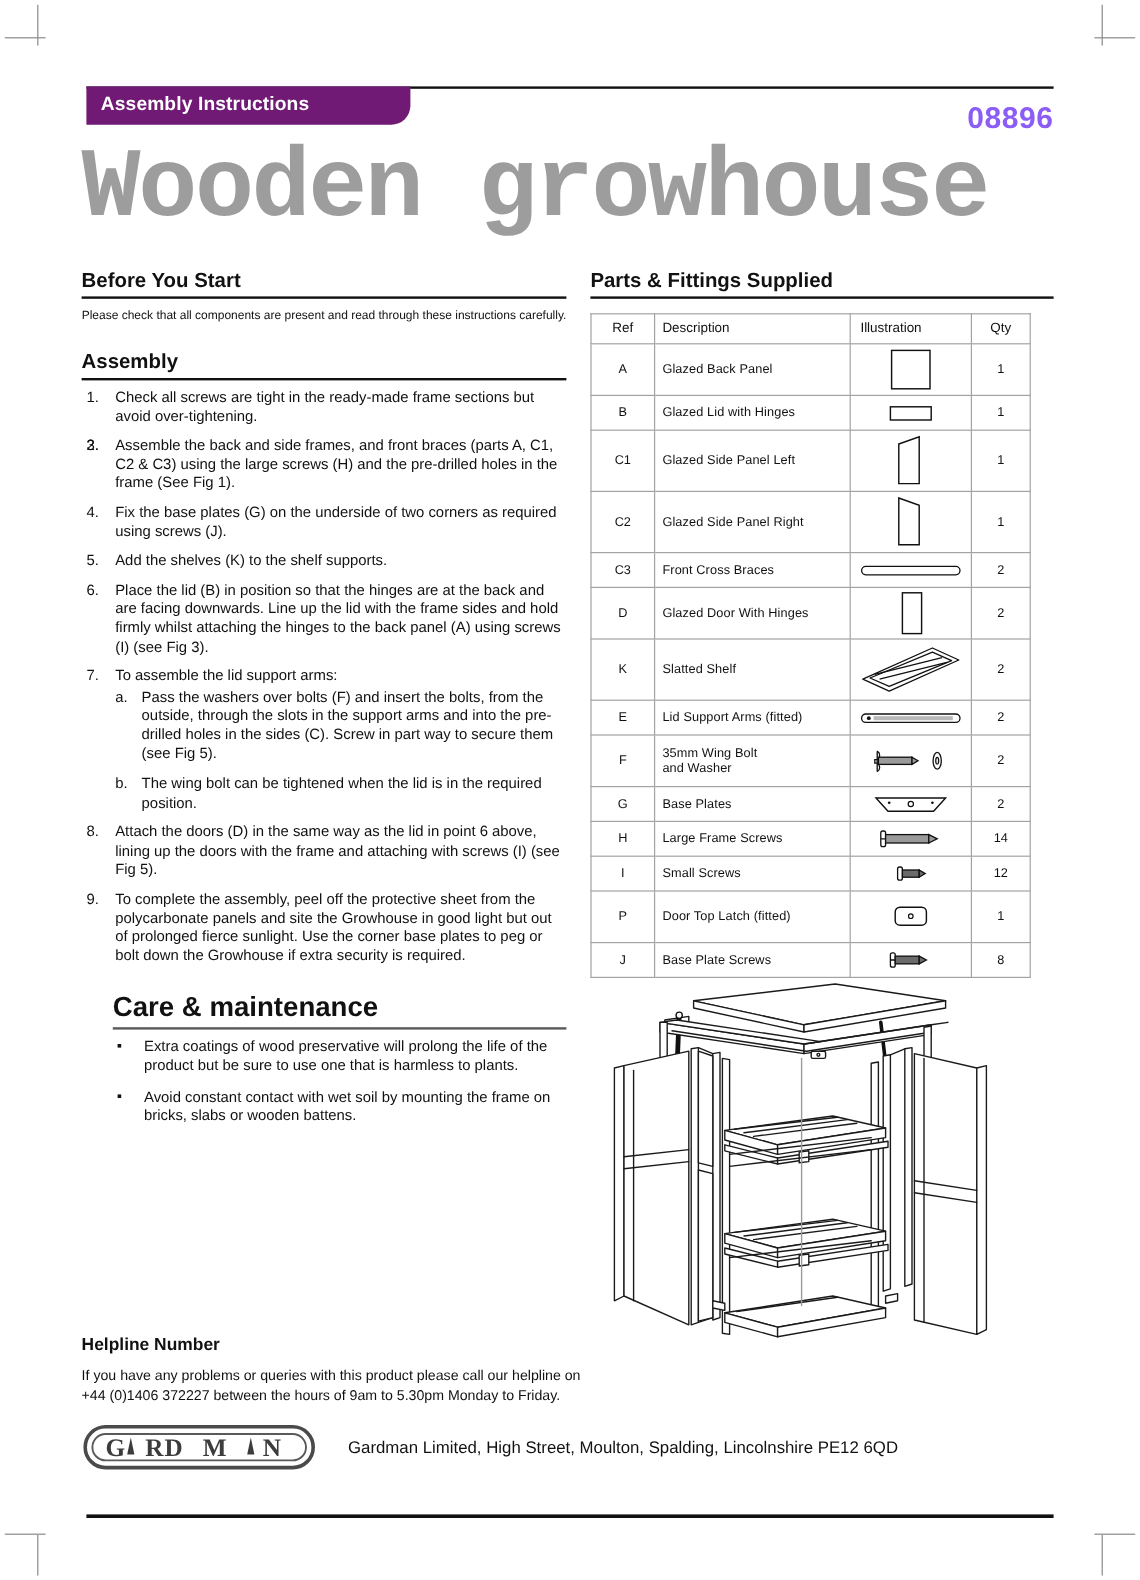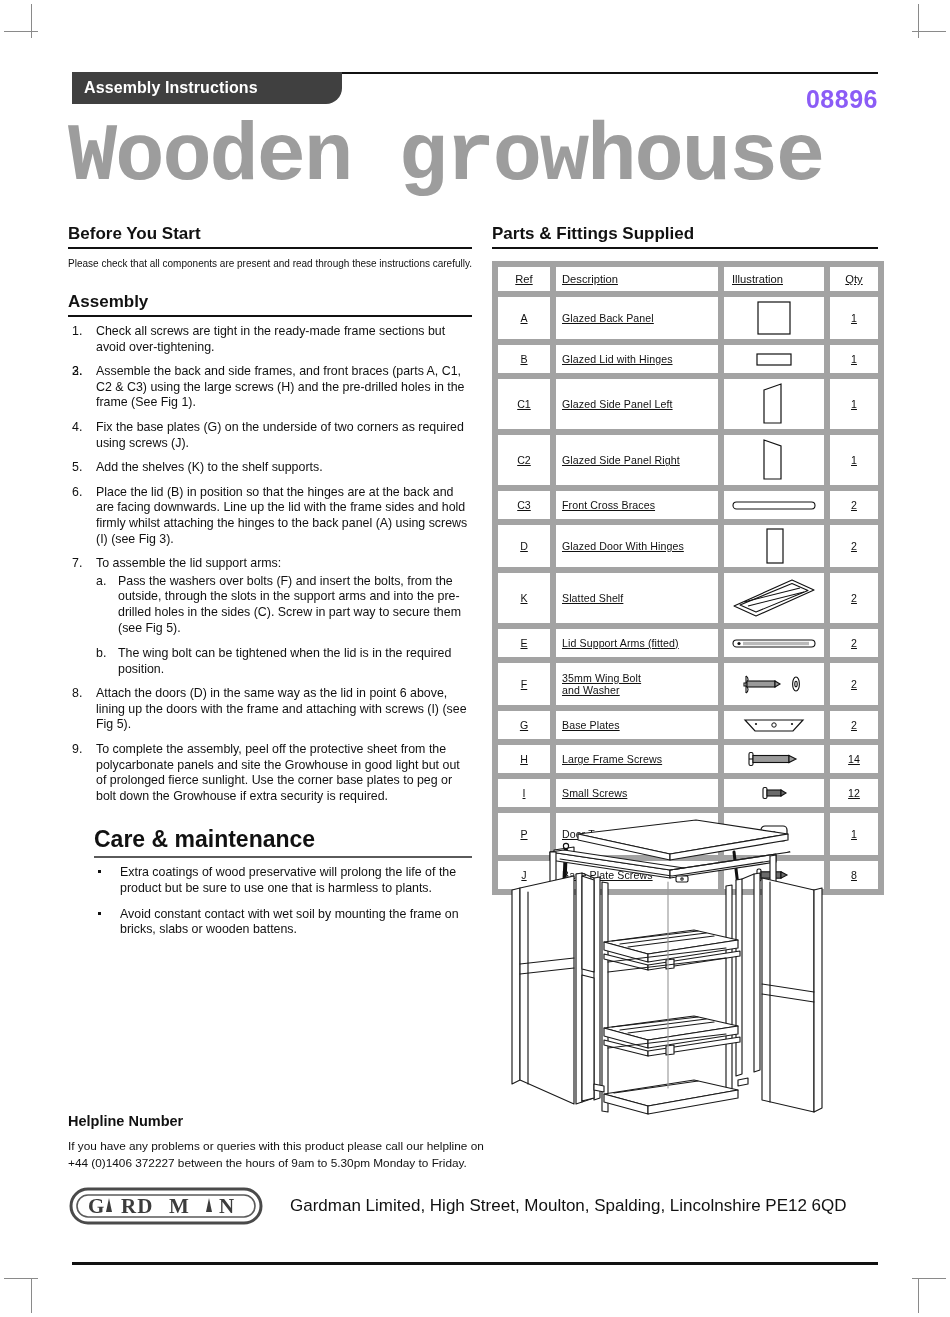--- a/index.html
+++ b/index.html
@@ -24,21 +24,21 @@
   
   .top-rule {
     position: absolute;
     left: 72px; top: 72px; width: 806px; height: 2px;
     background: #111111;
   }
   .banner {
     position: absolute;
     left: 72px; top: 72px;
     width: 270px; height: 32px;
-    background: #404040;
+    background: #701a75;
     border-radius: 0 0 16px 0;
     display: flex;
     align-items: center;
   }
   .banner-label {
     color: #ffffff;
     font-size: 16px;
     font-weight: bold;
     letter-spacing: .1px;
     padding-left: 12px;
@@ -158,26 +158,25 @@
   }
 
   
   table.parts {
     border-collapse: collapse;
     width: 330px;
     margin-top: 12px;
     table-layout: fixed;
   }
   table.parts th, table.parts td {
-    border: 6px solid #a3a3a3;
+    border: 1px solid #a3a3a3;
     font-size: 10.6px;
     color: #111111;
     padding: 0 6px;
     vertical-align: middle;
-    text-decoration: underline;
   }
   table.parts thead th {
     font-weight: normal;
     text-align: left;
     height: 24px;
     font-size: 11.2px;
   }
   table.parts th.c-ref, table.parts td.c-ref {
     width: 40px; text-align: center;
   }
@@ -213,21 +212,21 @@
     font-size: 11.8px;
     line-height: 17px;
   }
   .footer-row {
     display: flex;
     align-items: center;
     margin-top: 14px;
   }
   .logo { width: 196px; height: 40px; flex: 0 0 auto; }
   .addr {
-    font-size: 17px;
+    font-size: 14px;
     margin-left: 26px;
     color: #111111;
   }
   .bottom-rule {
     position: absolute;
     left: 72px; top: 1262px; width: 806px; height: 3px;
     background: #111111;
   }
 </style>
 </head>

